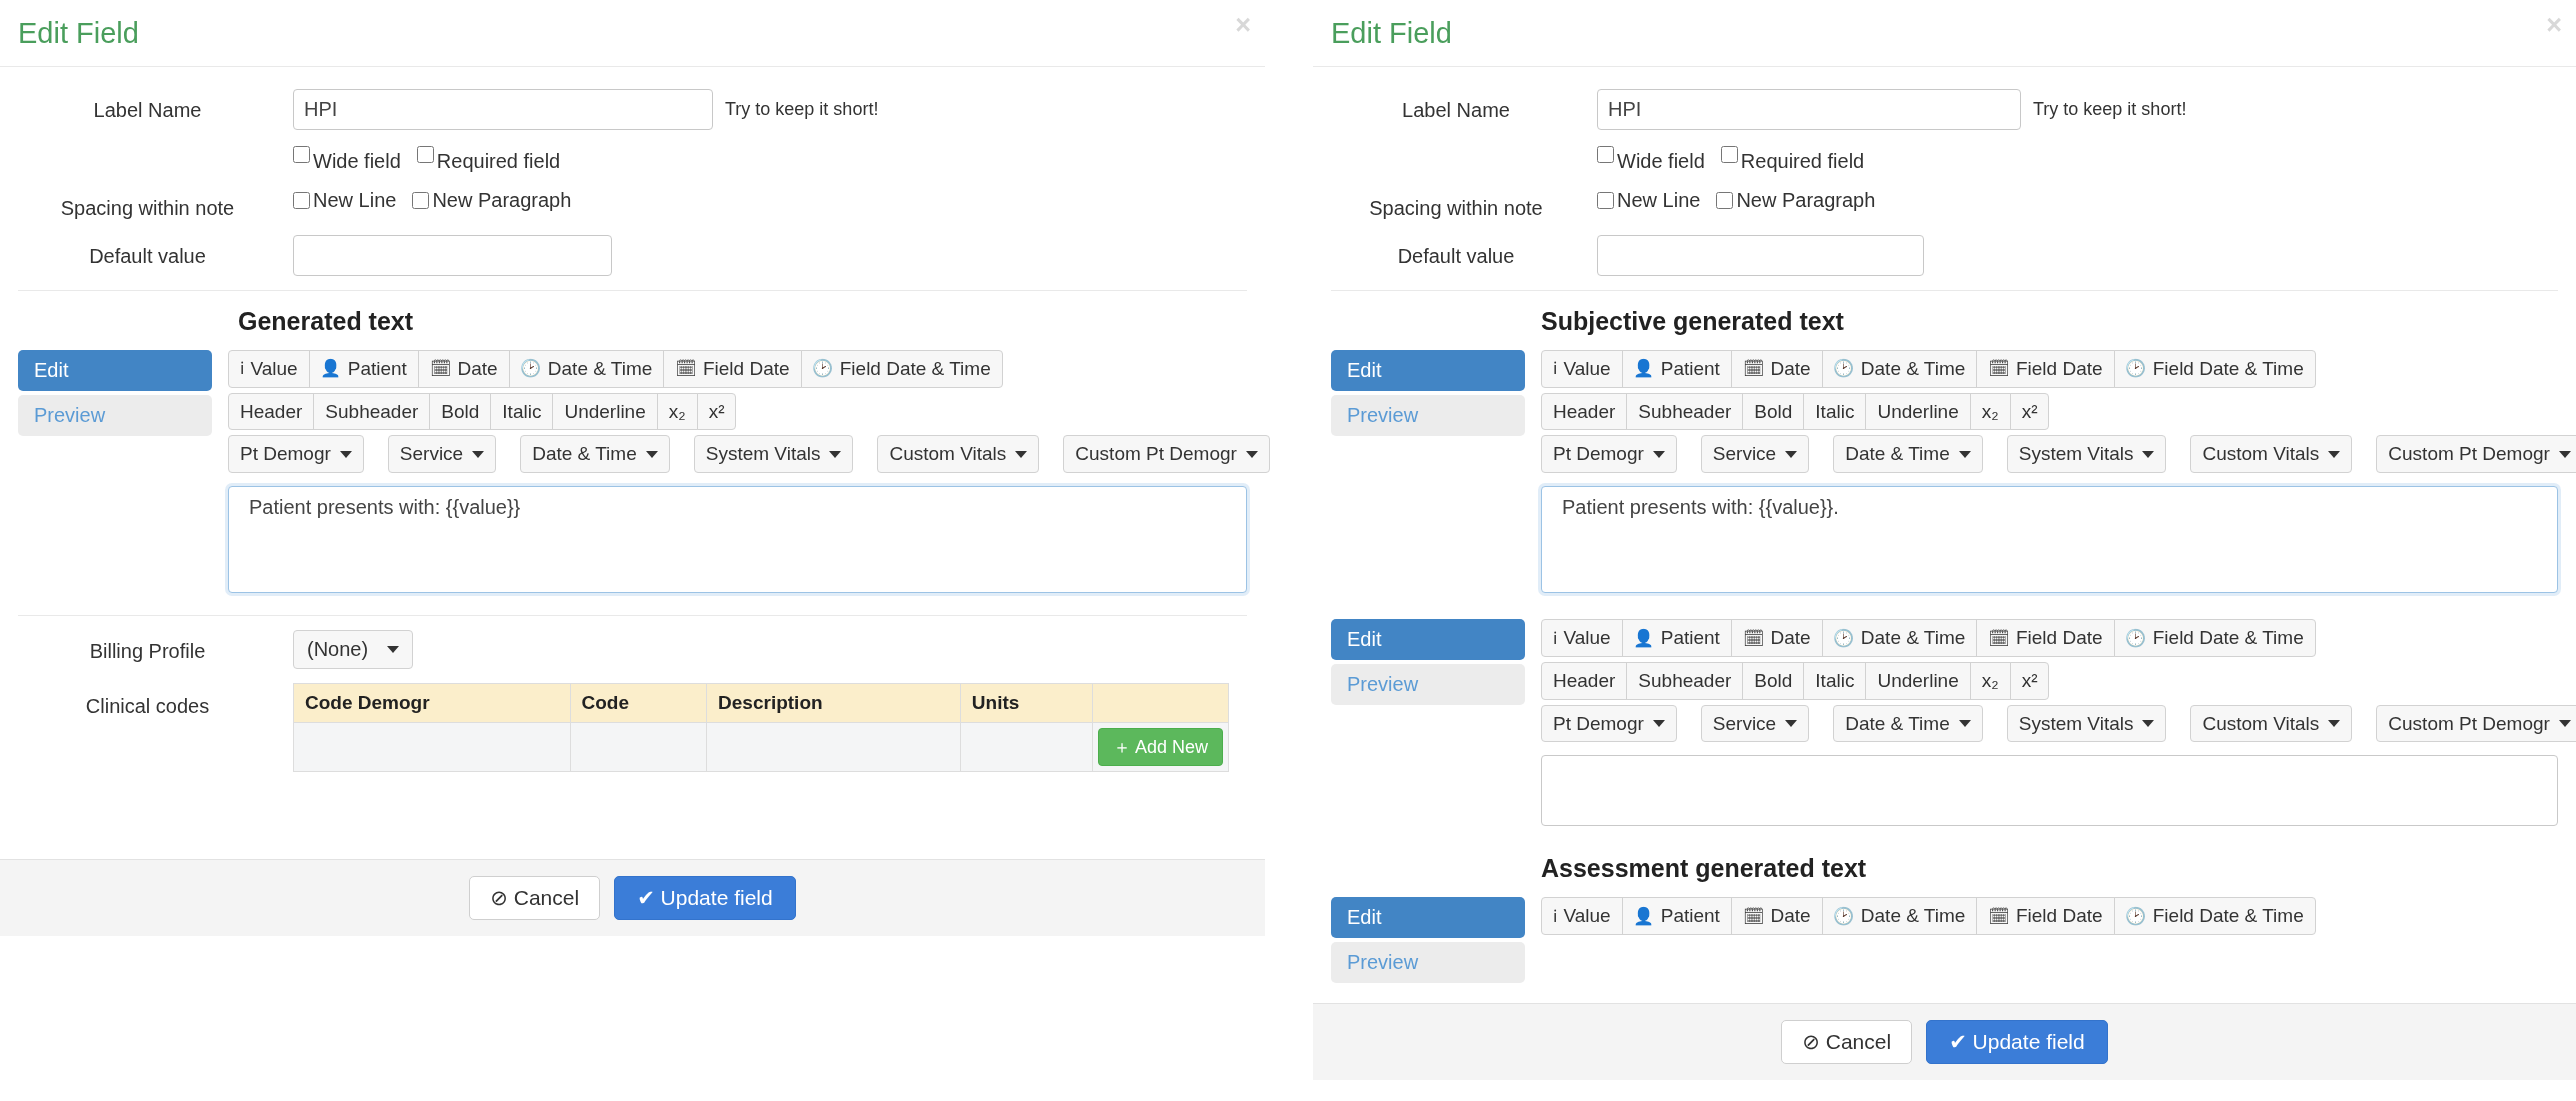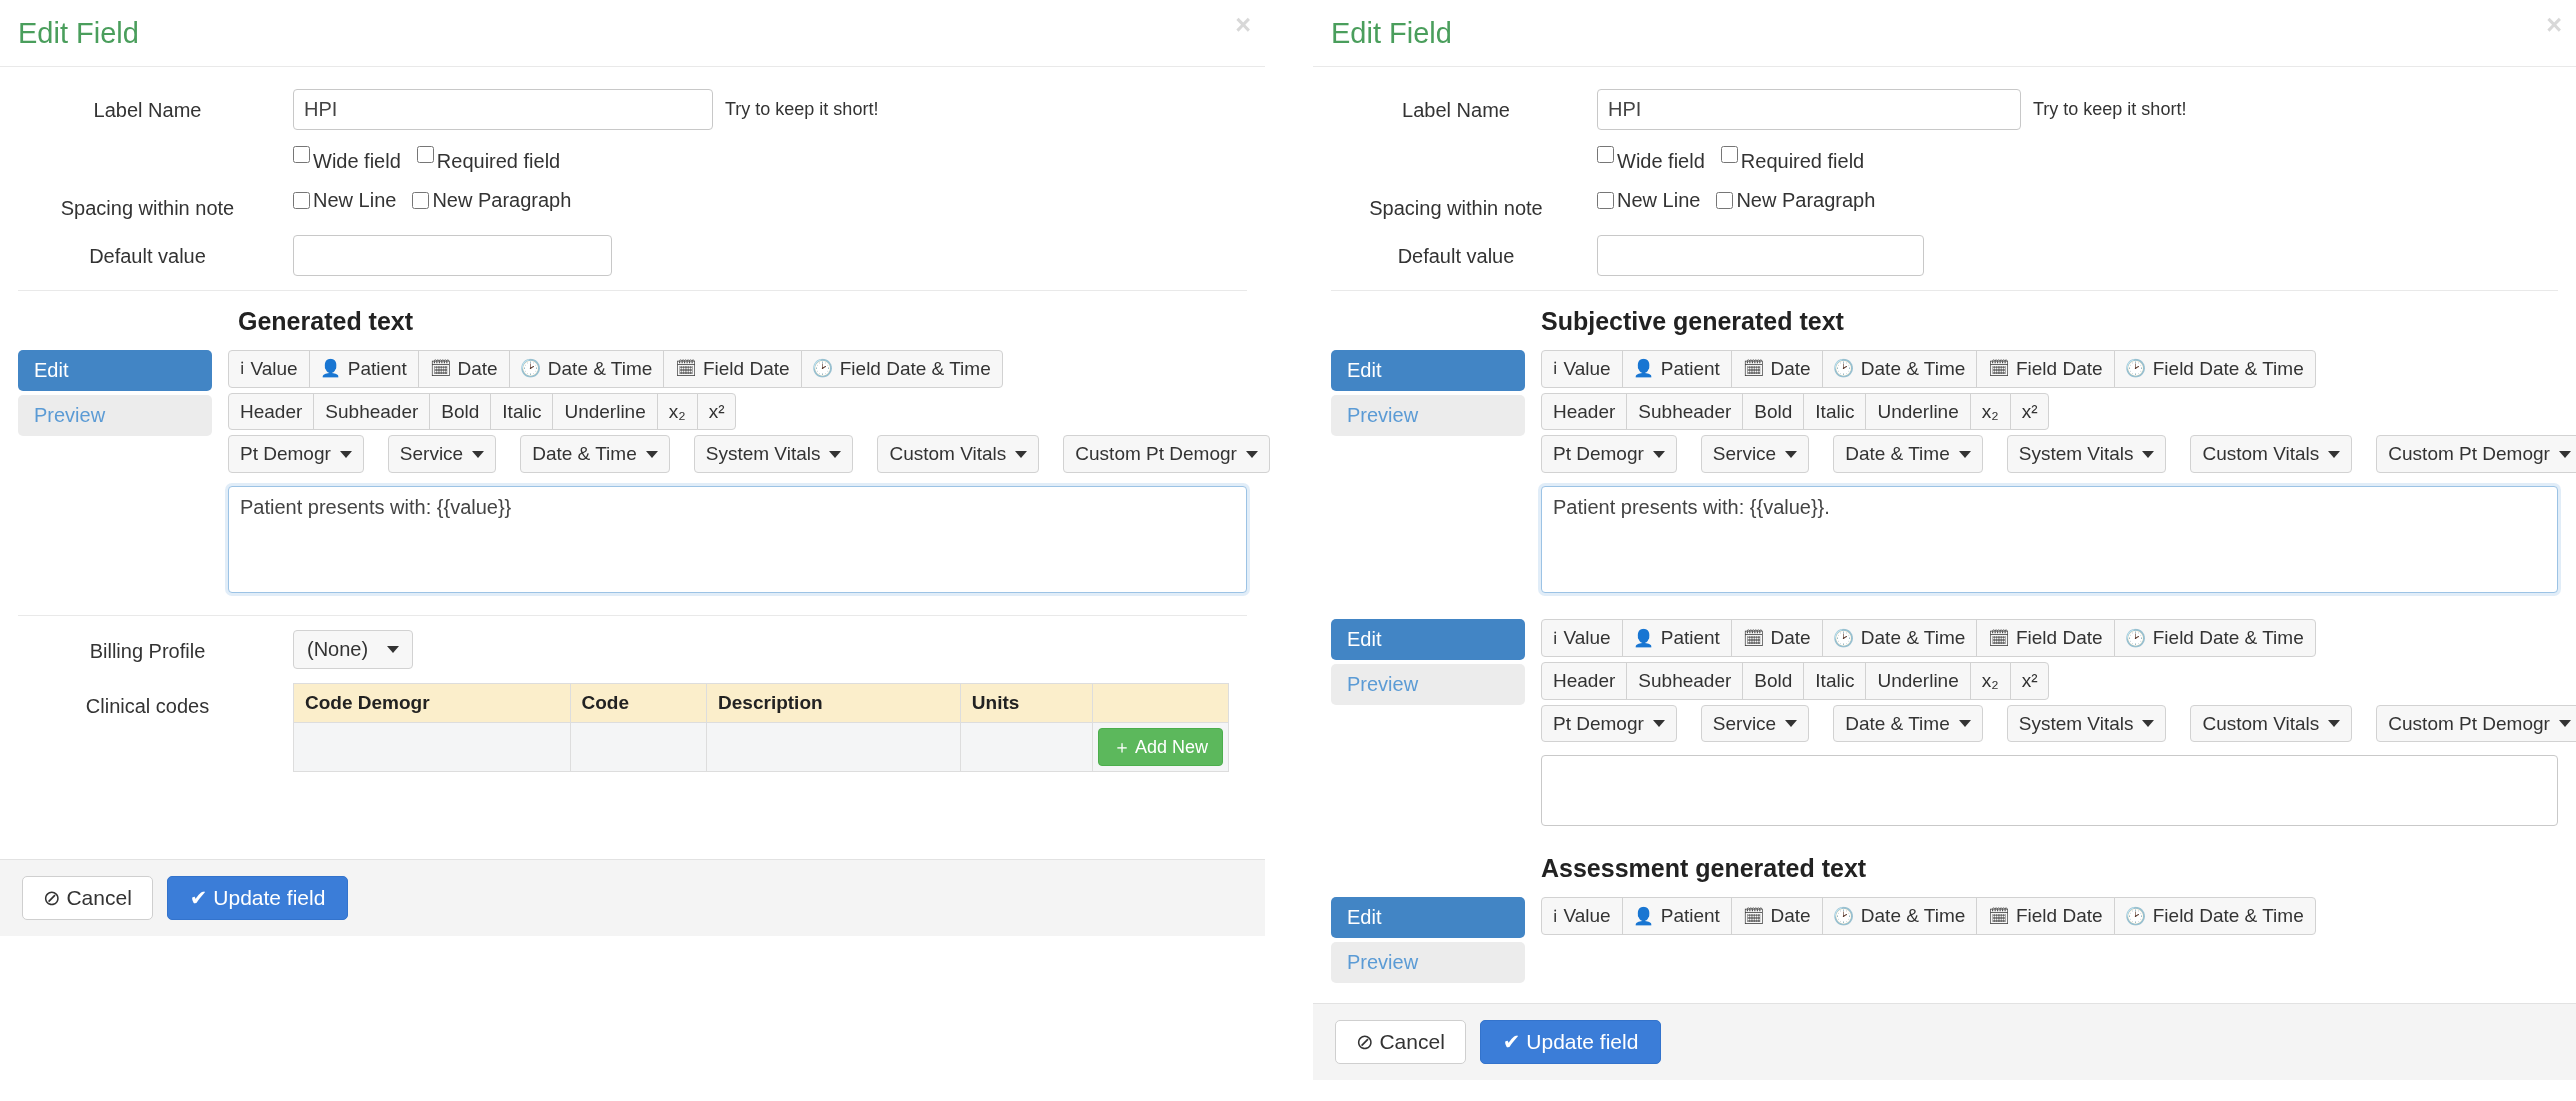--- a/index.html
+++ b/index.html
@@ -37,21 +37,21 @@
     cursor: pointer;
     background: none; border: none; padding: 0;
     font-family: "Liberation Sans", sans-serif;
   }
   .modal-body { padding: 0; }
   .modal-footer {
     background: #f4f4f4;
     border-top: 1px solid #e2e2e2;
     padding: 16px 22px;
     display: flex;
-    justify-content: flex-start;
+    justify-content: center;
     gap: 14px;
     align-items: center;
   }
 
   
   .form-row {
     display: flex;
     align-items: flex-start;
     margin-bottom: 14px;
   }
@@ -147,21 +147,21 @@
   .ico { font-size: 17px; line-height: 1; }
 
   .ta {
     width: 100%;
     height: 107px;
     border: 1px solid #9cc3e5;
     border-radius: 4px;
     box-shadow: 0 0 0 3px rgba(120,175,225,.22);
     font-size: 20px;
     color: #444;
-    padding: 9px 11px;
+    padding: 9px 20px;
     font-family: "Liberation Sans", sans-serif;
     resize: none;
     outline: none;
     margin-top: 8px;
   }
   .ta.plain { border: 1px solid #c9c9c9; box-shadow: none; }
 
   
   .codes-wrap { padding-top: 14px; }
   .dd-btn {

